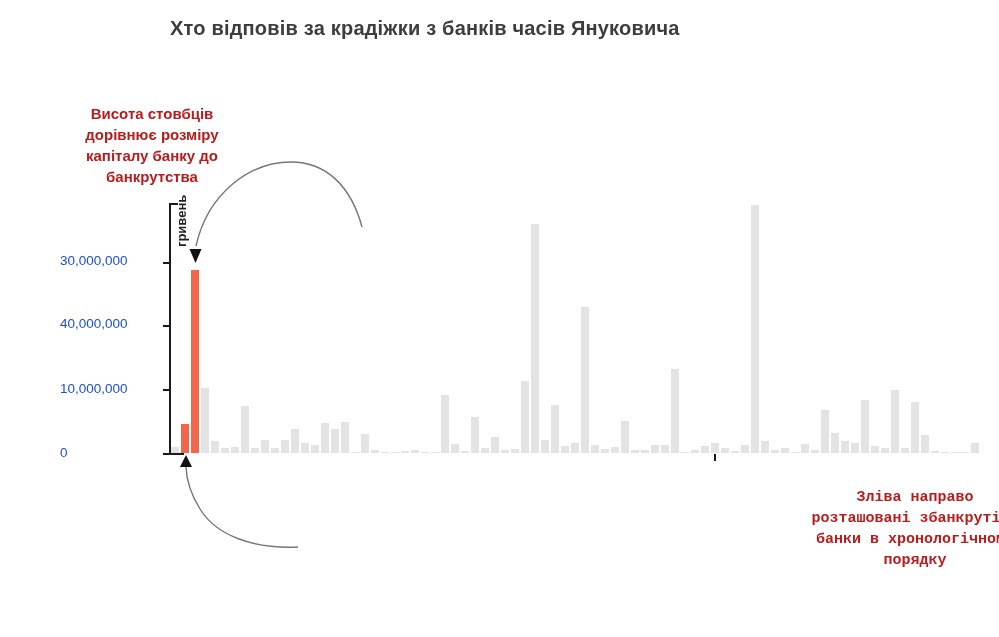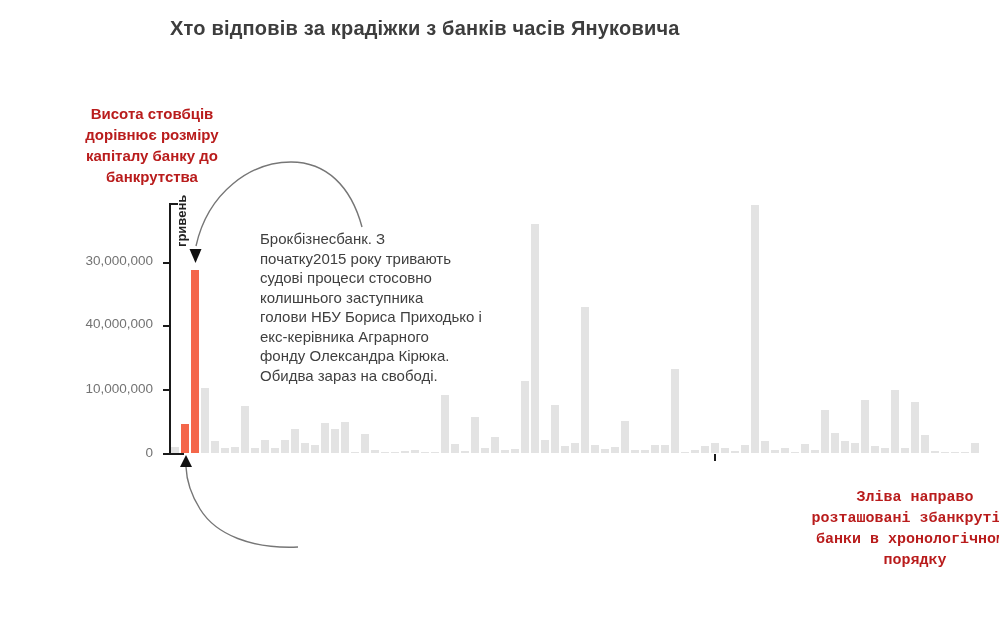--- a/index.html
+++ b/index.html
@@ -19,21 +19,21 @@
   #left-note{left:14px;top:103px;width:196px;}
   #right-note{left:758px;top:487px;width:234px;font-family:Liberation Mono, monospace;}
   #ann-brok{left:220px;top:229px;width:278px;}
   #ann-real{left:262px;top:469px;width:245px;}
   
   .axis-line{background:#1a1a1a;}
   #y-axis{left:129px;top:203px;width:2px;height:252px;}
   #y-axis-top-cap{left:129px;top:203px;width:9px;height:2px;}
   #y-axis-bottom-cap{left:123px;top:453px;width:21px;height:2px;}
   .y-tick{left:123px;width:7px;height:2px;}
-  .y-label{width:100px;left:13px;text-align:right;font-size:13.5px;color:#737373;}
+  .y-label{width:100px;left:20px;text-align:left;font-size:13.5px;color:#1d4ed8;}
   #unit-label{
     left:134px;top:247px;transform:rotate(-90deg);transform-origin:0 0;
     font-size:13px;font-weight:bold;color:#222;white-space:nowrap;
   }
   #x-axis-tick{left:674px;top:454px;width:2px;height:7px;background:#1a1a1a;}
   .bar{position:absolute;}
   #arrow-svg{left:0;top:0;pointer-events:none;}
 </style>
 </head>
 <body>
@@ -144,26 +144,18 @@
       <div class="bar" style="left: 931px; width: 8px; top: 442.734px; height: 10.7661px; background: rgb(227, 227, 227);"></div>
     </div>
 
   <svg class="abs" id="arrow-svg" width="999" height="637" viewBox="0 0 999 637">
     <path d="M 322 227 C 311 186 286 162 251 162 C 211 162 168 192 156 246" fill="none" stroke="#767676" stroke-width="1.4"></path>
     <polygon points="149.5,249 161.5,249 155.5,263" fill="#111"></polygon>
     <path d="M 258 547 C 212 549 176 535 160 509 C 150 493 146.5 479 146 467" fill="none" stroke="#767676" stroke-width="1.4"></path>
     <polygon points="140,467 152,467 146,455" fill="#111"></polygon>
   </svg>
 
-  <div class="abs note" id="ann-brok">Брокбізнесбанк. З
-початку2015 року тривають
-судові процеси стосовно
-колишнього заступника
-голови НБУ Бориса Приходько і
-екс-керівника Аграрного
-фонду Олександра Кірюка.
-Обидва зараз на свободі.</div>
   <div class="abs note-bold" id="right-note">Зліва направо
 розташовані збанкрутілі
 банки в хронологічному
 порядку</div>
 
 </div>
 
 </body></html>

